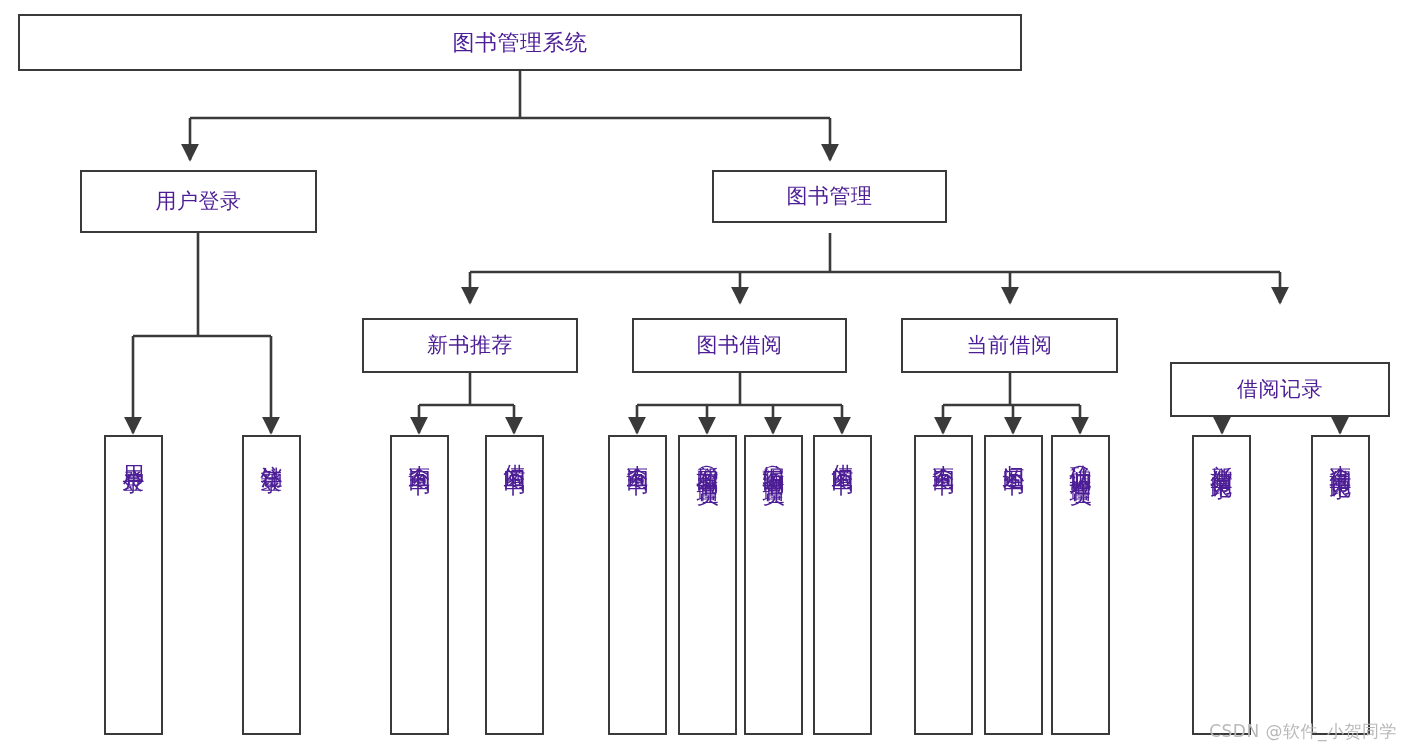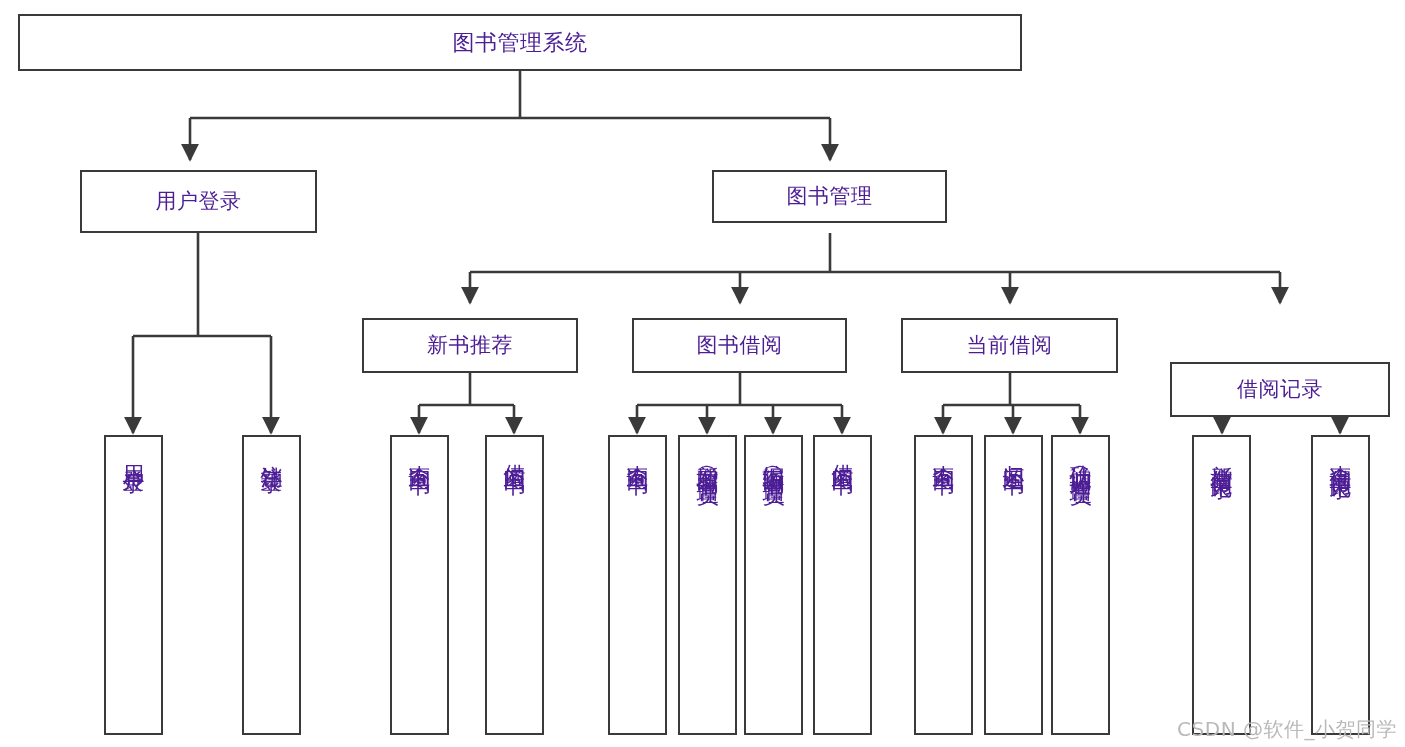--- a/index.html
+++ b/index.html
@@ -43,21 +43,21 @@
     font-size:22px;
     letter-spacing:3px;
     line-height:1;
     white-space:nowrap;
   }
 
   .watermark{
     position:absolute;
     right:8px;
     bottom:4px;
-    font-size:20px;
+    font-size:17px;
     color:#b9b9b9;
     letter-spacing:0.5px;
     white-space:nowrap;
     user-select:none;
     margin-left:12px;
   }
 </style>
 </head>
 <body>
 

